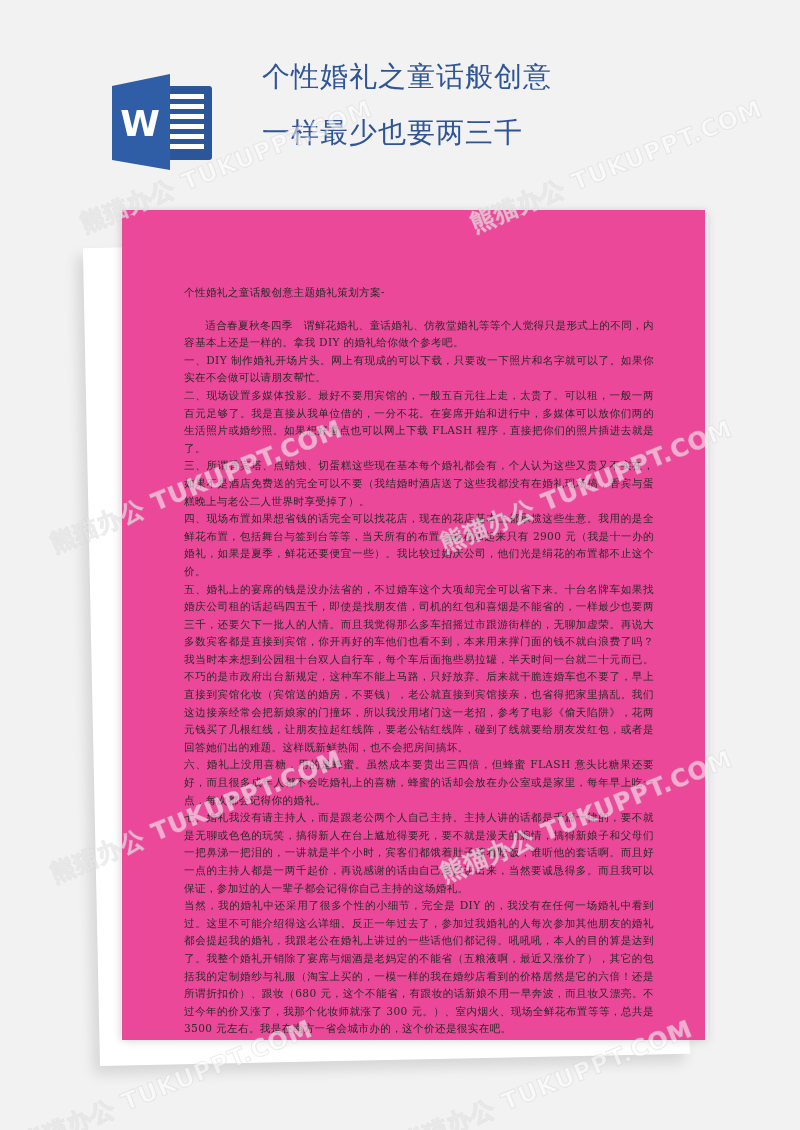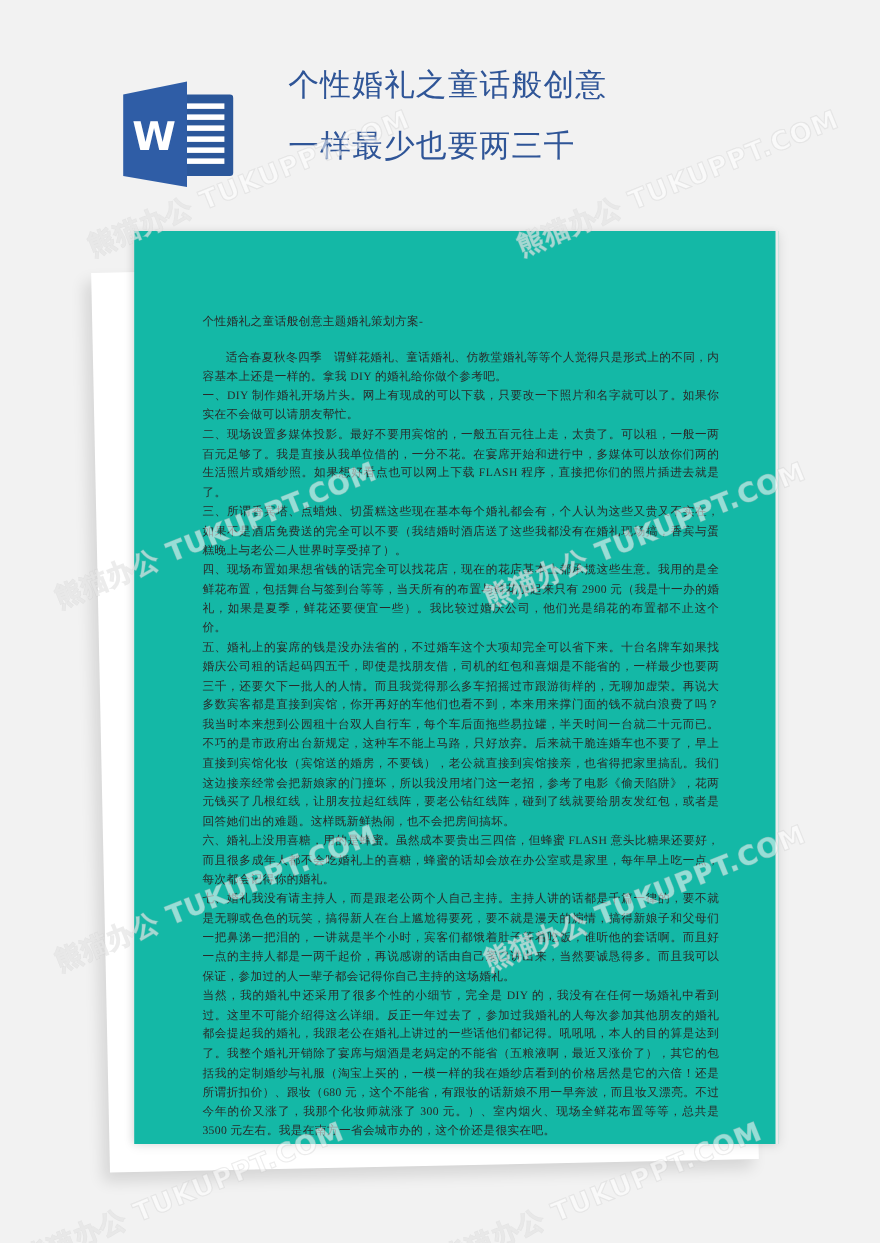--- a/index.html
+++ b/index.html
@@ -16,25 +16,24 @@
   .title div { white-space: nowrap; }
 
   .paper-back {
     position: absolute; left: 100px; top: 248px; width: 590px; height: 818px;
     background: #ffffff;
     transform: rotate(-1.2deg); transform-origin: left bottom;
     box-shadow: -6px 8px 14px rgba(0,0,0,0.12);
   }
   .paper {
     position: absolute; left: 122px; top: 210px; width: 586px; height: 830px;
-    background: #14b8a6;
+    background: #ec4899;
     box-shadow: 0 2px 10px rgba(0,0,0,0.10), -3px 0 6px rgba(0,0,0,0.06);
     border-right: 3px solid #ececec;
     box-sizing: border-box;
-    font-family: Liberation Serif, serif;
   }
   .doc { position: absolute; left: 62px; top: 74px; width: 470px;
     font-size: 10.6px; line-height: 17.6px; color: #2a2a2a; letter-spacing: 0.35px; }
   .doc-title { margin-bottom: 15px; }
   .doc p { margin: 0; text-align: justify; }
   .doc p.indent { text-indent: 2em; }
 
   .watermark { position: absolute; font-family: "DejaVu Sans", sans-serif;
     font-size: 24px; font-weight: bold; color: rgba(255,255,255,0.55);
     -webkit-text-stroke: 1px rgba(200,200,200,0.35);

